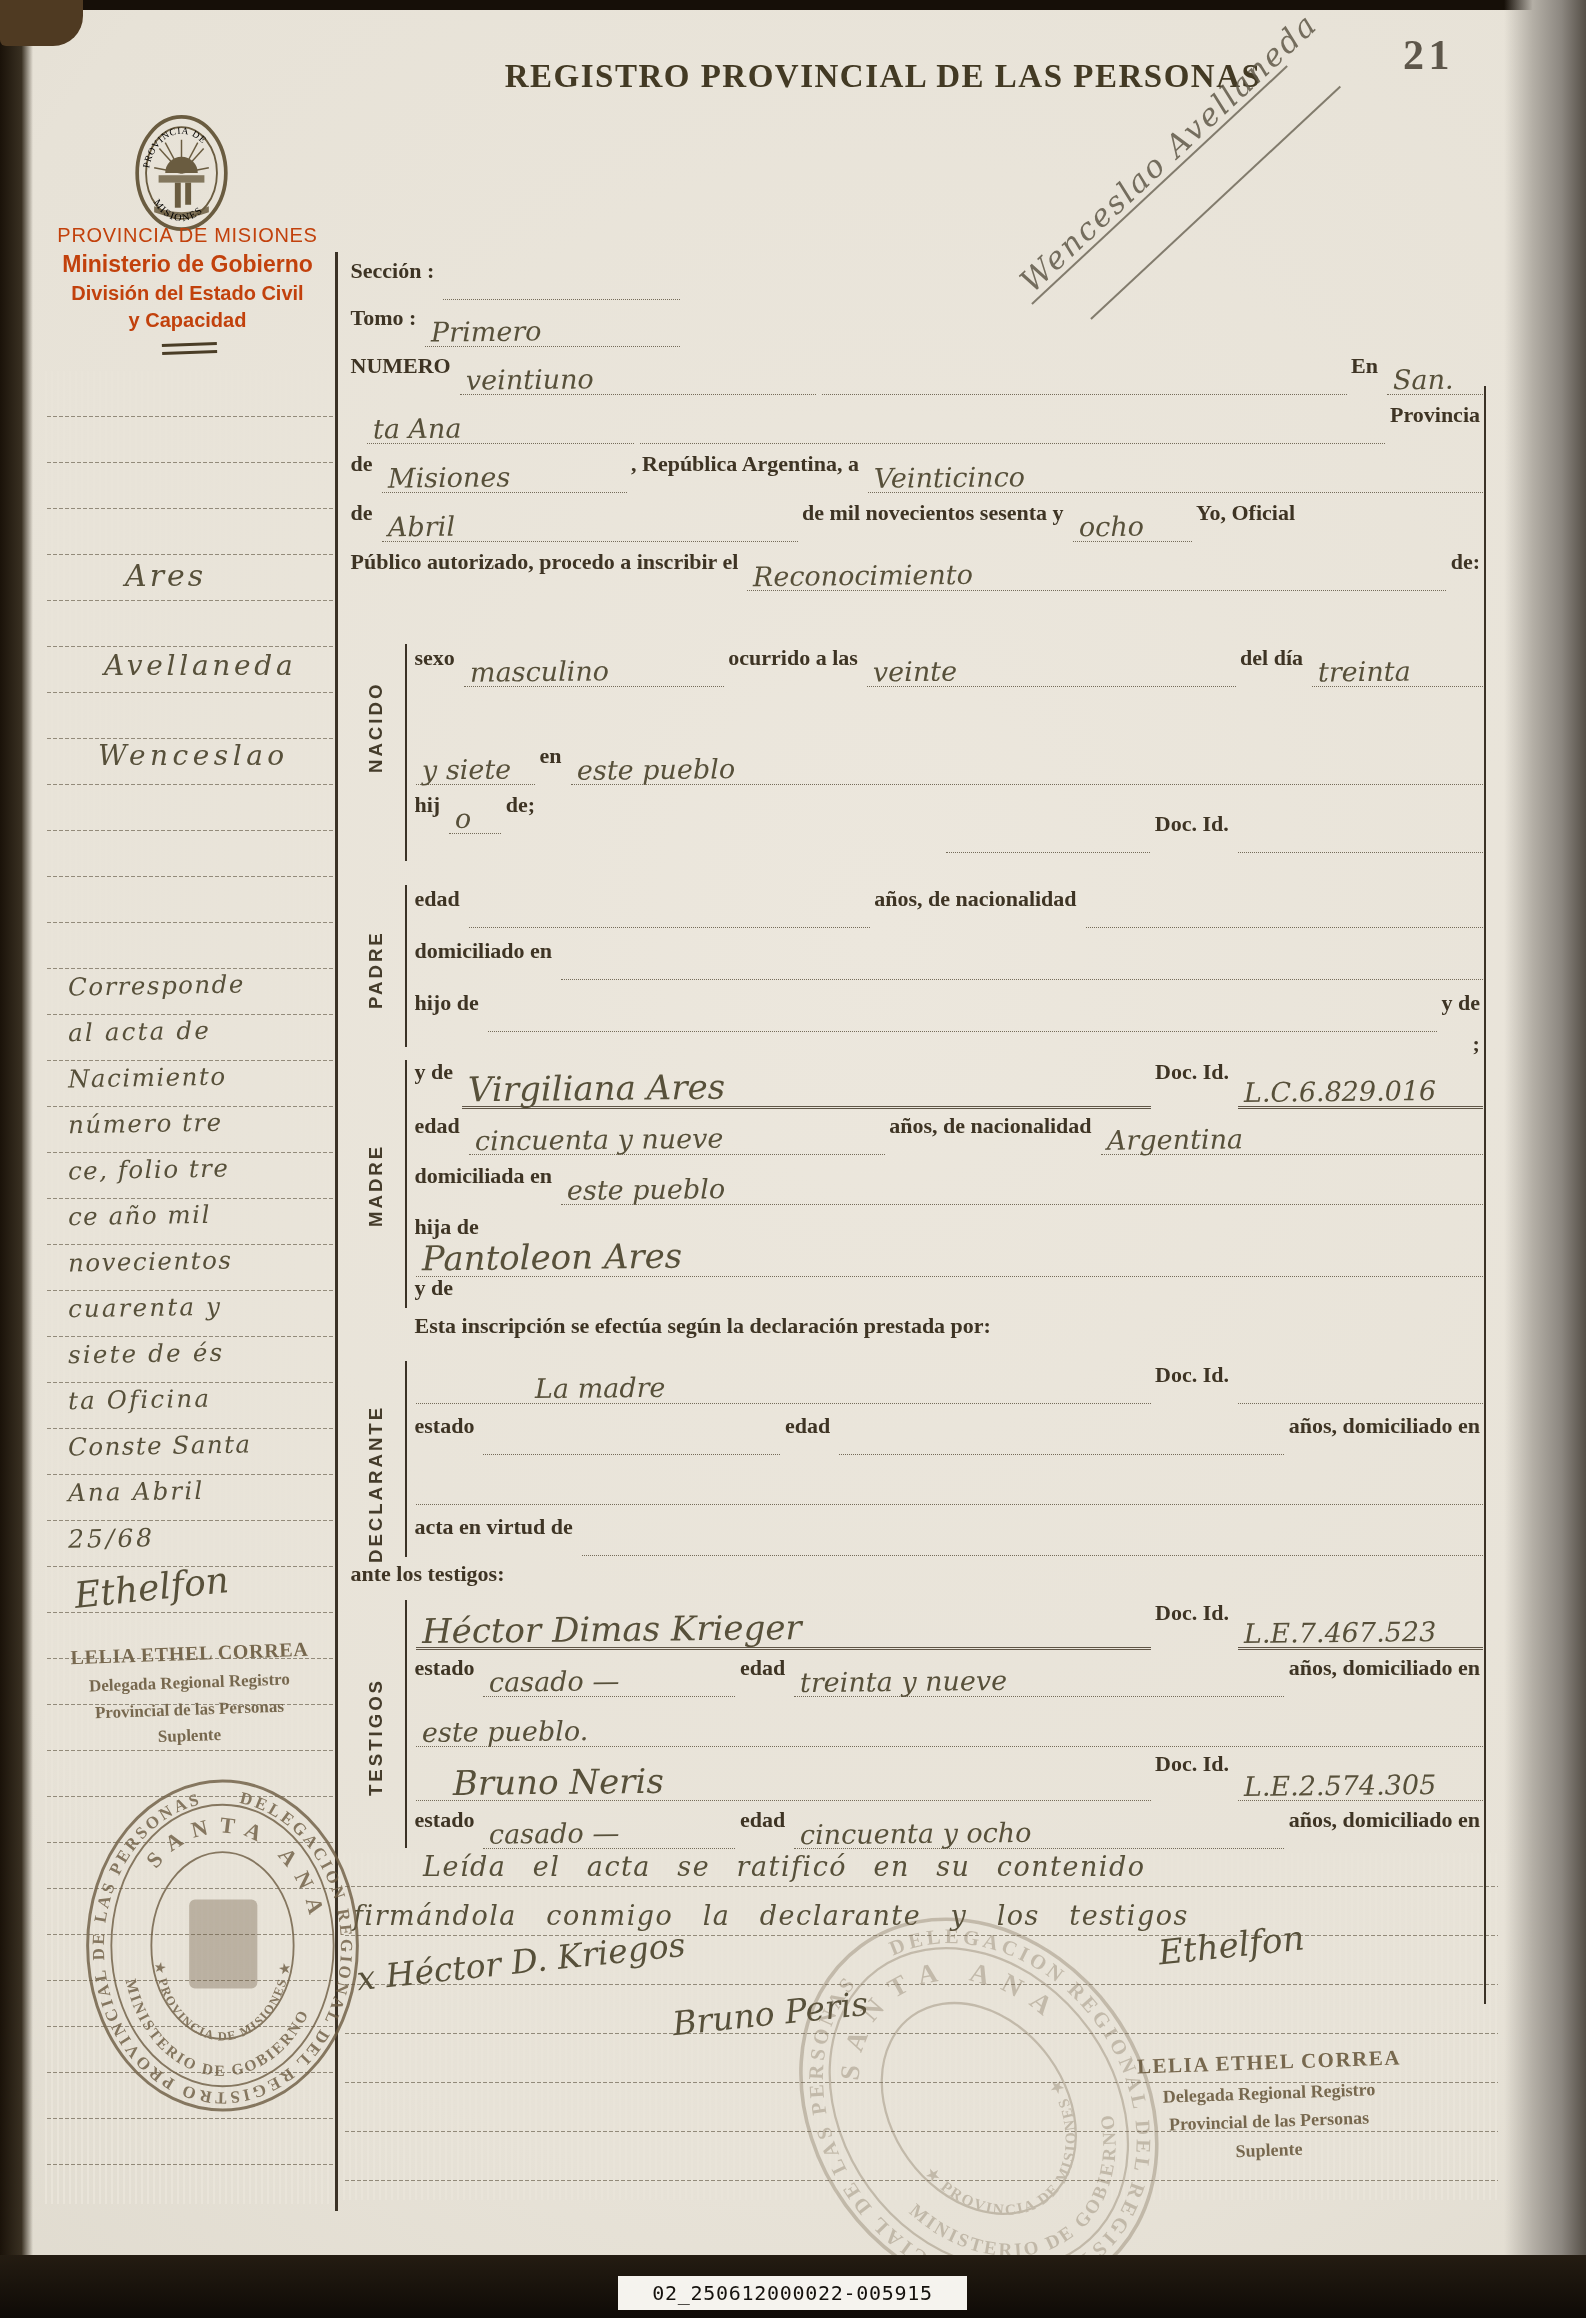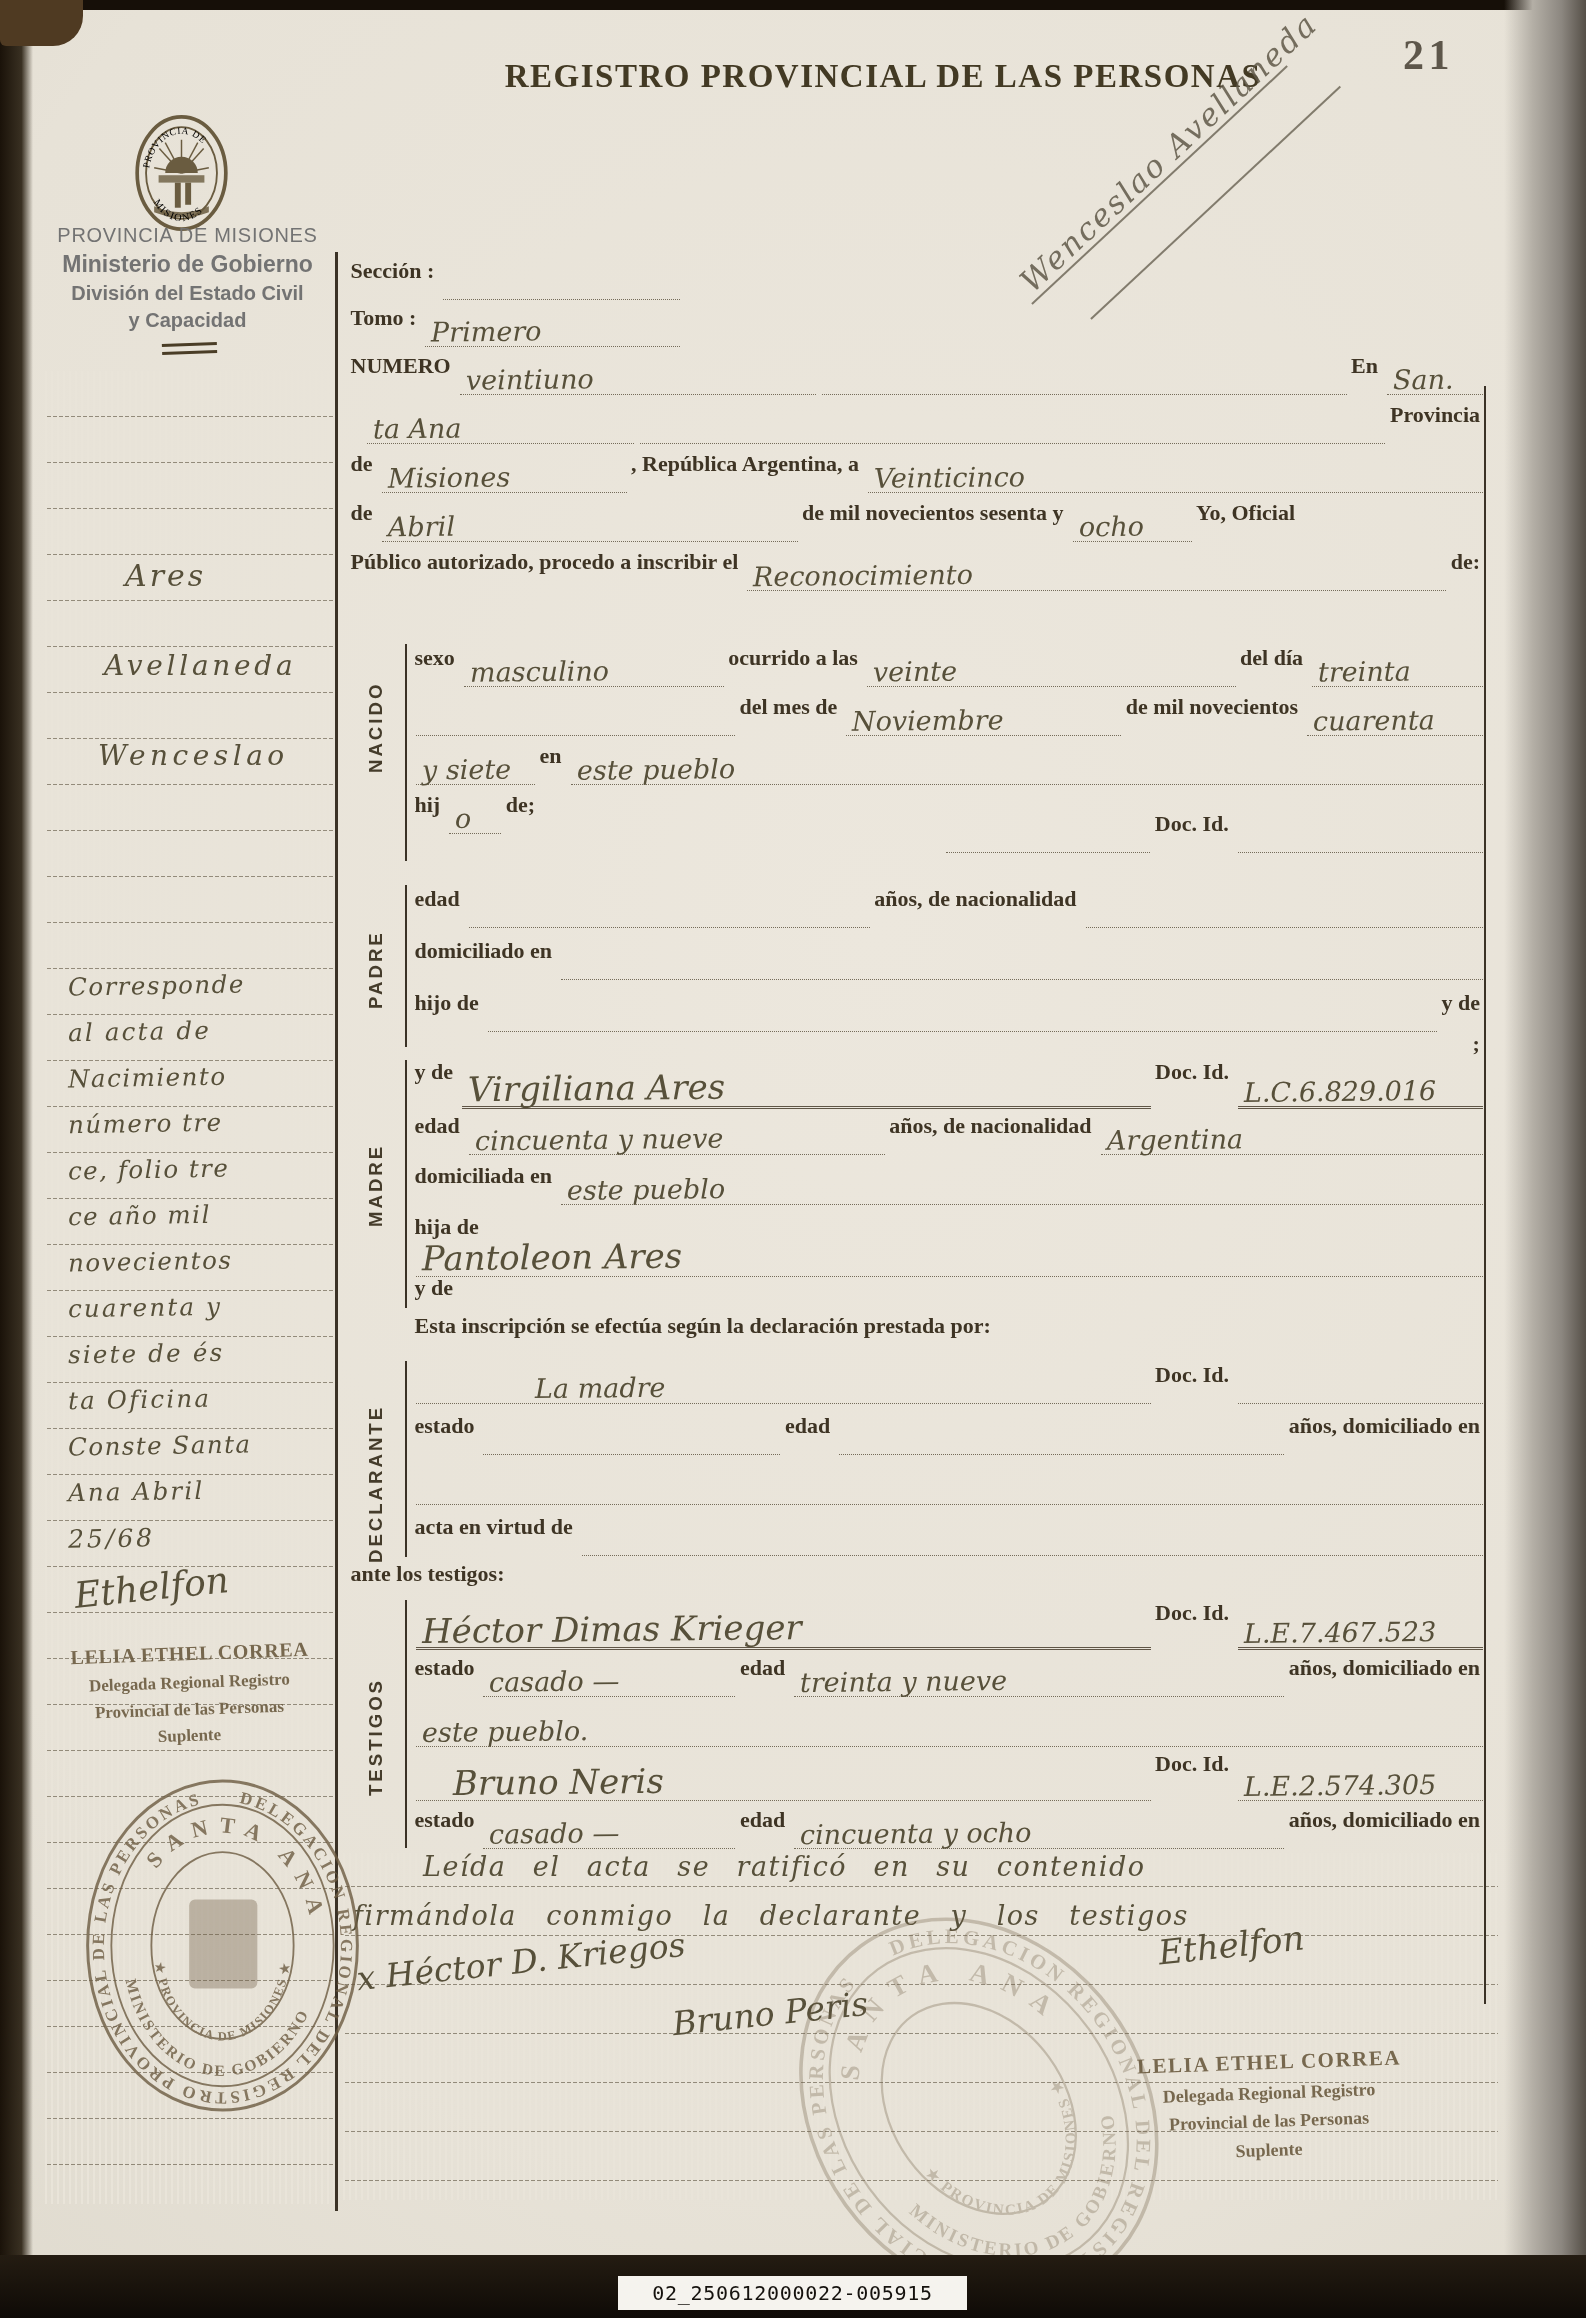--- a/index.html
+++ b/index.html
@@ -19,21 +19,21 @@
   .scan-label{position:absolute;left:618px;top:2276px;width:349px;height:34px;background:#f5f3ee;
         display:flex;align-items:center;justify-content:center;
         font-family:"DejaVu Sans Mono",monospace;font-size:20px;color:#15120e;letter-spacing:0.7px;}
   
   .pagenum{position:absolute;left:1403px;top:31px;font-size:42px;font-weight:700;color:#5d564a;letter-spacing:4.5px;}
   .title{position:absolute;left:475px;top:58px;width:816px;text-align:center;
         font-size:33px;font-weight:700;color:#433a24;letter-spacing:1.5px;white-space:nowrap;}
   
   .emblem{position:absolute;left:132px;top:110px;}
   
-  .side-org{position:absolute;left:39px;width:297px;text-align:center;color:#737373;}
+  .side-org{position:absolute;left:39px;width:297px;text-align:center;color:#c2410c;}
   .side1{top:224px;font-family:"Liberation Sans",sans-serif;font-size:20px;letter-spacing:0.7px;}
   .side2{top:251px;font-family:"Liberation Sans",sans-serif;font-size:23px;font-weight:700;}
   .side3{top:282px;font-family:"Liberation Sans",sans-serif;font-size:20px;font-weight:700;}
   .side4{top:309px;font-family:"Liberation Sans",sans-serif;font-size:20px;font-weight:700;}
   .side-dash{position:absolute;left:162px;top:343px;width:55px;border-top:3px solid #4a3d26;border-bottom:3px solid #4a3d26;height:4.5px;transform:rotate(-2deg);}
   
   .ruled{position:absolute;background-image:
       repeating-linear-gradient(90deg,#e9e4d9 0 2.2px,rgba(0,0,0,0) 2.2px 6px),
       repeating-linear-gradient(180deg,rgba(0,0,0,0) 0 45px,rgba(90,80,60,.6) 45px 46px);}
   .ruled-main{position:absolute;background-image:
@@ -221,31 +221,20 @@
       </span>
     <span class="lbl">ocurrido a las</span>
     <span class="fill">
         <span class="hw">veinte</span>
       </span>
     <span class="lbl">del día</span>
     <span class="fill" style="flex:0 0 171px;">
         <span class="hw">treinta</span>
       </span>
   </div>
-  <div class="row" style="left:413px;top:696px;width:1073px;">
-    <span class="fill" style="flex:0 0 319px;"></span>
-    <span class="lbl">del mes de</span>
-    <span class="fill" style="flex:0 0 275px;">
-        <span class="hw">Noviembre</span>
-      </span>
-    <span class="lbl">de mil novecientos</span>
-    <span class="fill">
-        <span class="hw">cuarenta</span>
-      </span>
-  </div>
   <div class="row" style="left:413px;top:745px;width:1073px;">
     <span class="fill" style="flex:0 0 119px;">
         <span class="hw">y siete</span>
       </span>
     <span class="lbl">en</span>
     <span class="fill">
         <span class="hw">este pueblo</span>
       </span>
   </div>
   <div class="row" style="left:413px;top:794px;width:312px;">

